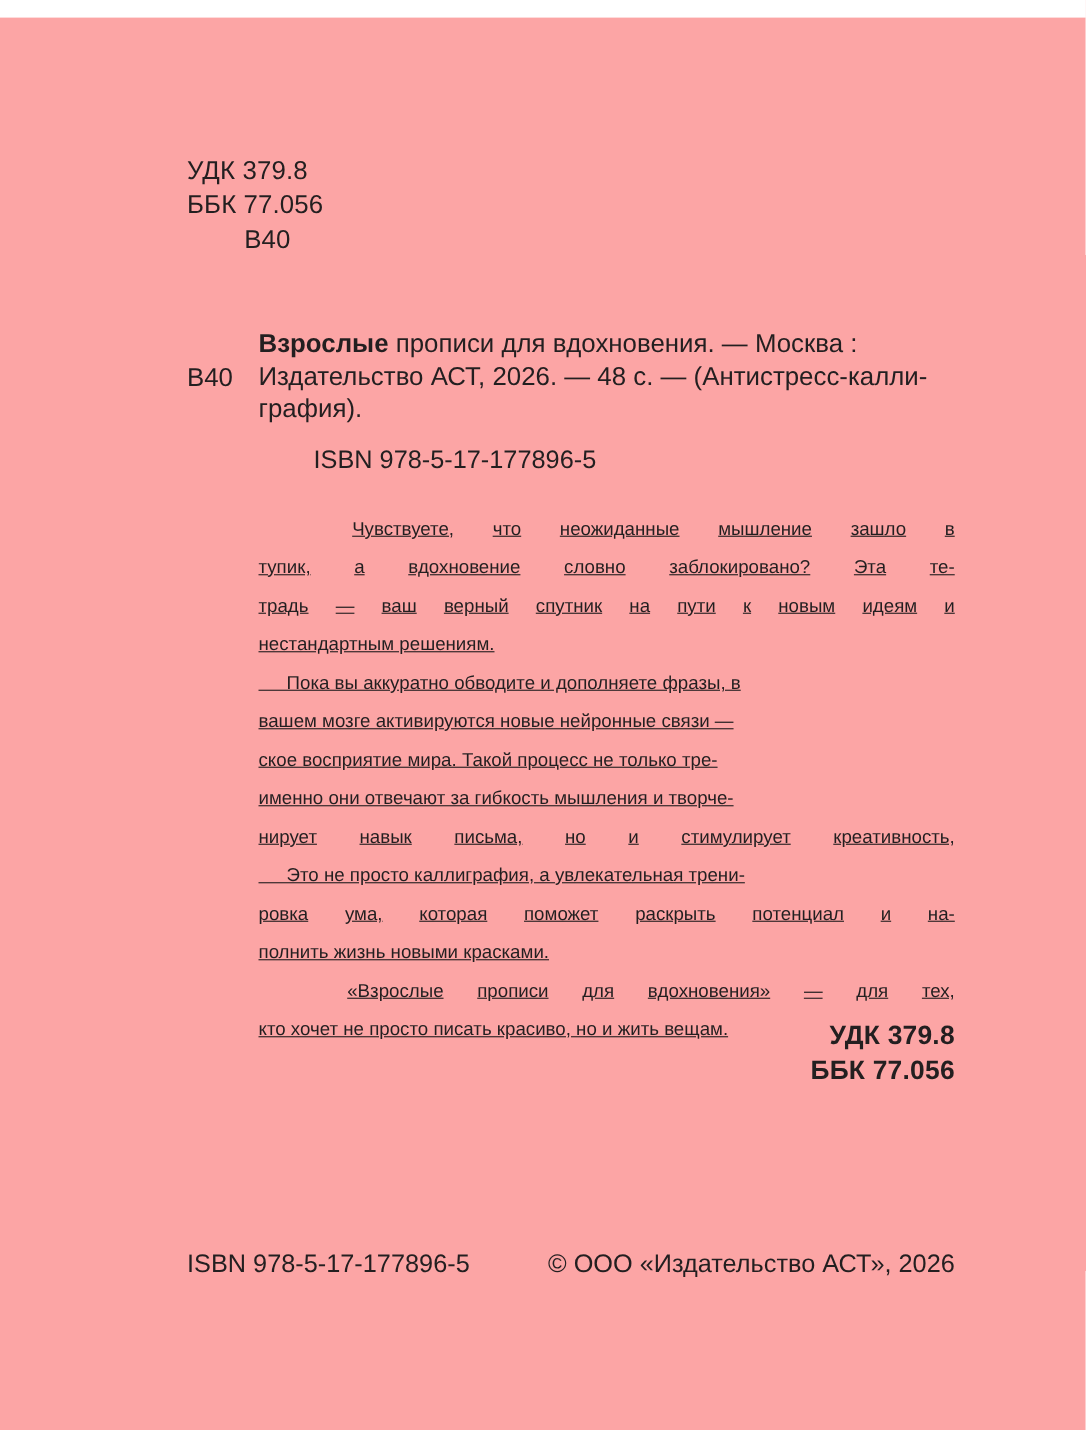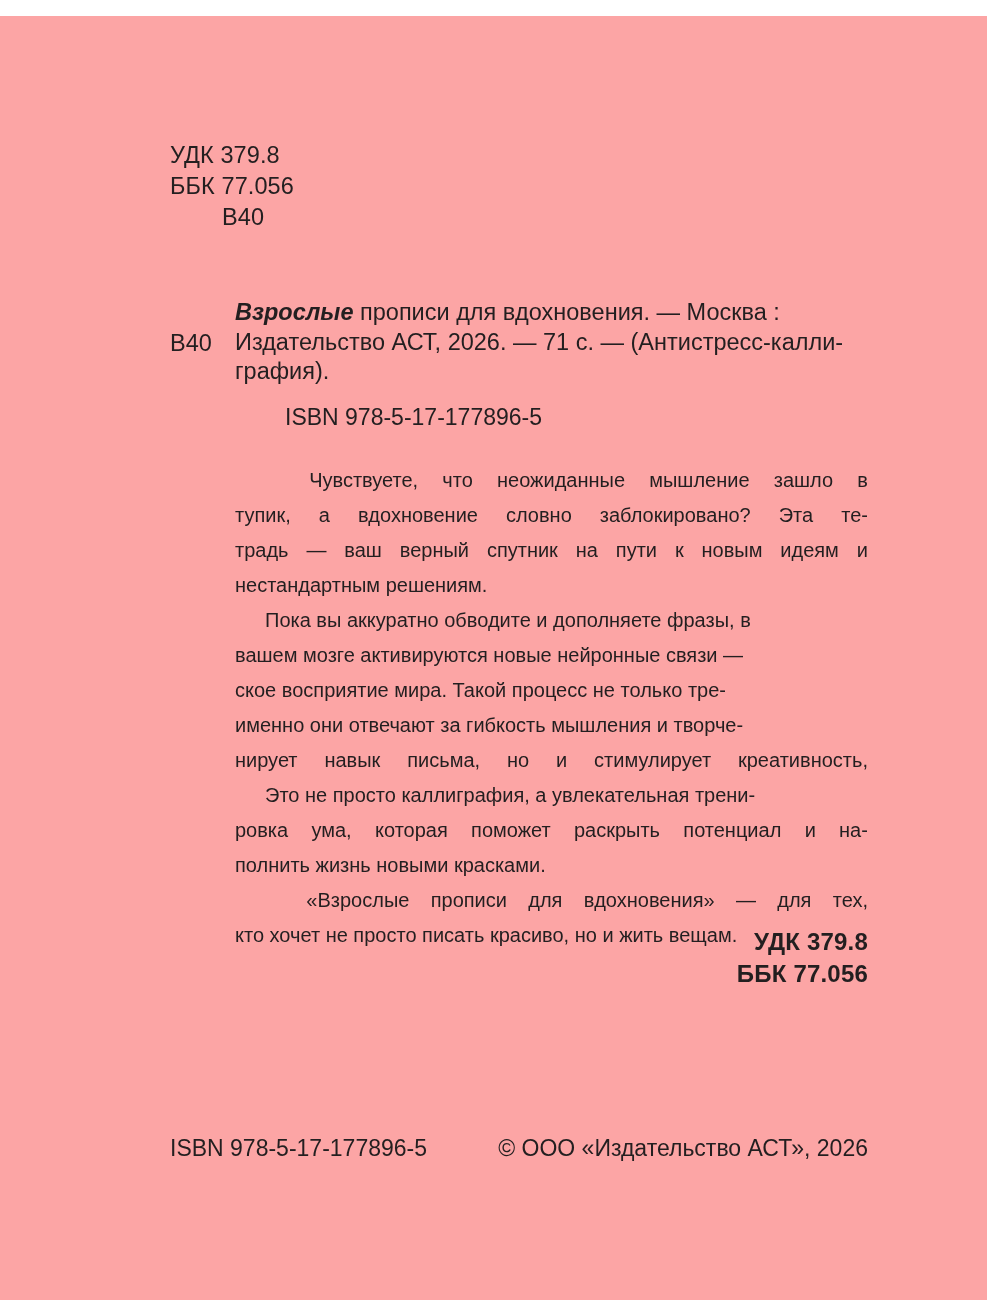--- a/index.html
+++ b/index.html
@@ -61,21 +61,20 @@
     width: 633px;
     font-size: 23.5px;
     line-height: 29.5px;
     text-align: justify;
     text-justify: inter-word;
     color: #231f20;
     hyphens: none;
   }
   .biblio-body b {
     font-weight: 700;
-    font-style: italic;
   }
   .biblio-line {
     display: block;
     white-space: pre;
   }
   .isbn-line {
     margin-left: 115px;
     margin-top: 16px;
     font-size: 23px;
     line-height: 29px;
@@ -84,24 +83,25 @@
   }
 
   
   .annotation {
     position: absolute;
     left: 235px;
     top: 447px;
     width: 633px;
   }
   .para-line {
-    font-size: 20px;
+    font-size: 17px;
     line-height: 35px;
     color: #231f20;
     white-space: pre;
+    text-decoration: underline;
   }
   .para-line.just {
     display: flex;
     justify-content: space-between;
     white-space: normal;
   }
   .para-line.just > span {
     white-space: pre;
   }
   .para-line .lead {
@@ -151,21 +151,21 @@
   <div class="class-block">
     <div class="class-line">УДК 379.8</div>
     <div class="class-line">ББК 77.056</div>
     <div class="class-line code">В40</div>
   </div>
 
   <div class="biblio">
     <div class="biblio-marker">В40</div>
     <div class="biblio-body">
       <span class="biblio-line"><b>Взрослые</b><span> прописи для вдохновения. — Москва :</span></span>
-      <span class="biblio-line">Издательство АСТ, 2026. — 71 с. — (Антистресс-калли-</span>
+      <span class="biblio-line">Издательство АСТ, 2026. — 48 с. — (Антистресс-калли-</span>
       <span class="biblio-line">графия).</span>
     </div>
     <div class="isbn-line">ISBN 978-5-17-177896-5</div>
   </div>
 
   <div class="annotation">
       <div>
         <div class="para-line just">
           <span class="lead"></span>
           <span>Чувствуете,</span>

